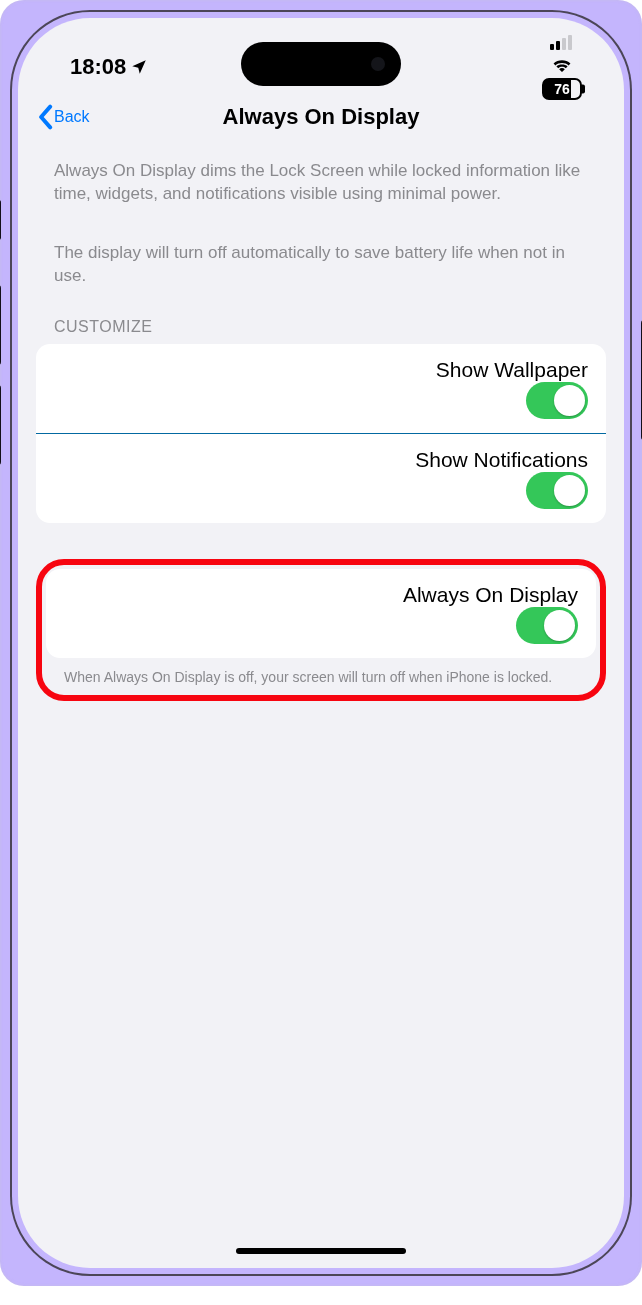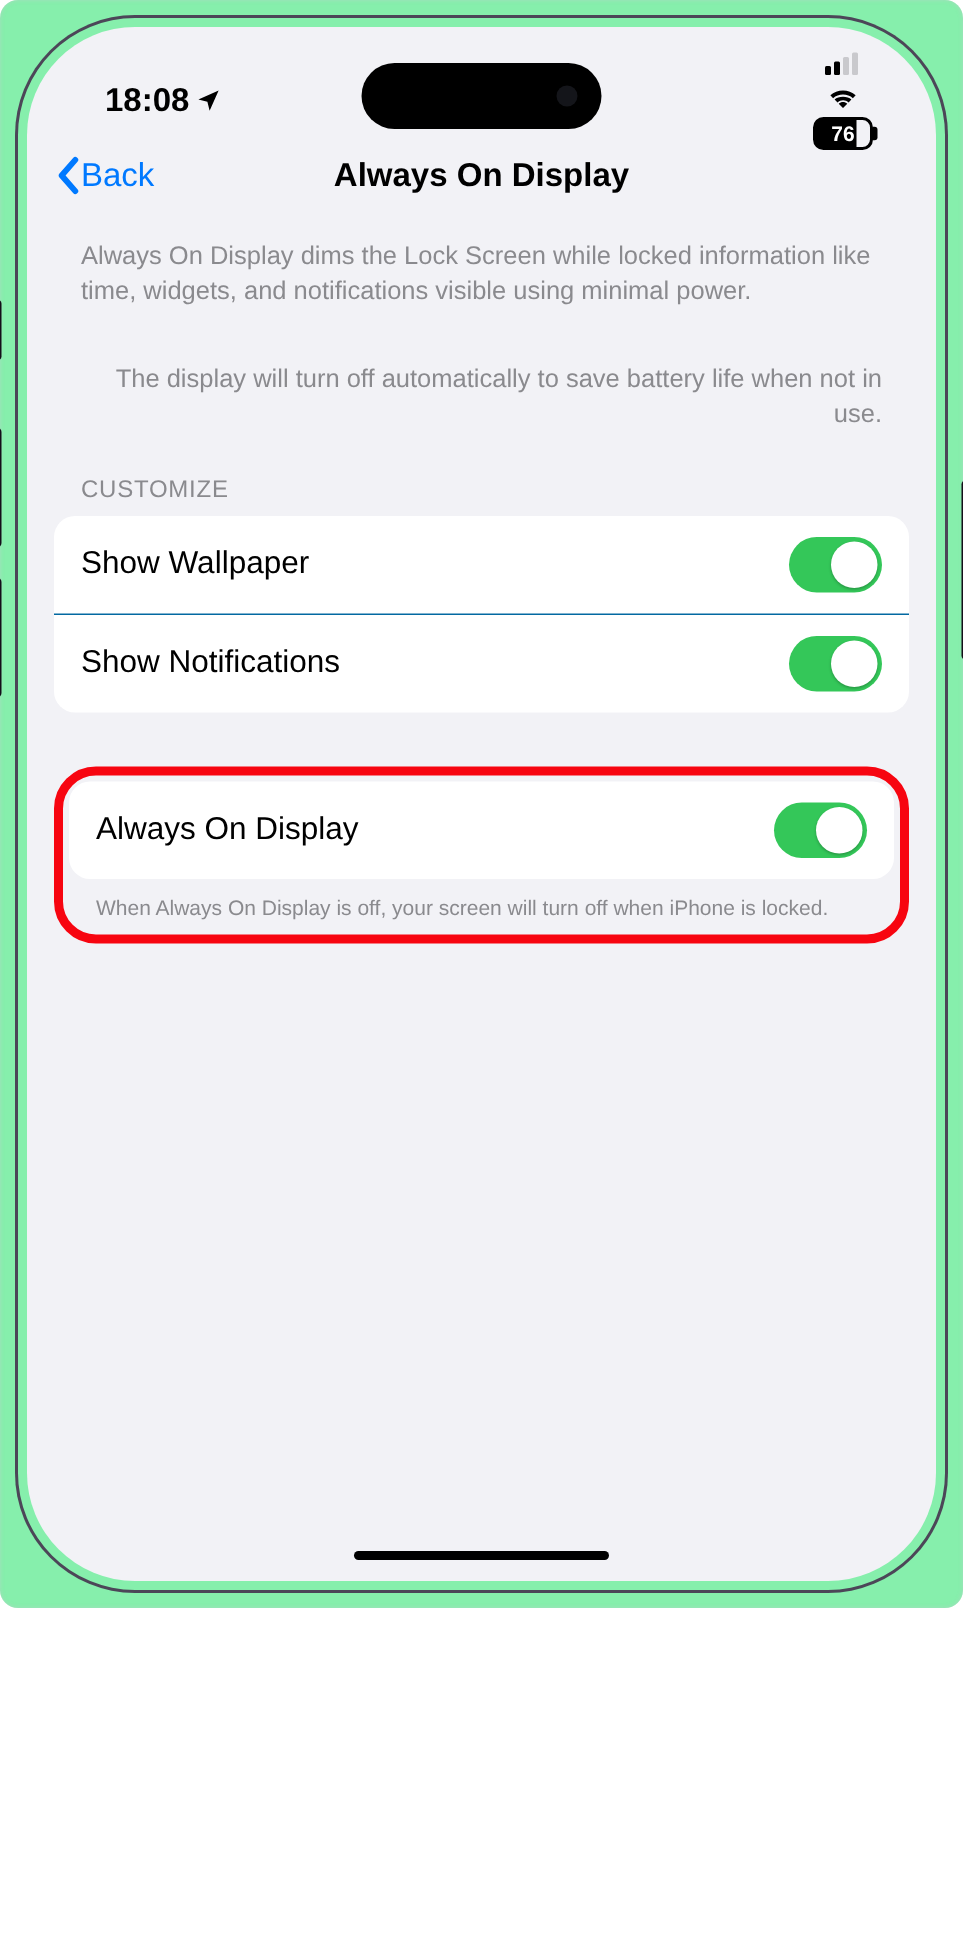--- a/index.html
+++ b/index.html
@@ -4,23 +4,23 @@
 <style>
   * { box-sizing: border-box; margin: 0; padding: 0; }
   body {
     background: #fff;
     font-family: -apple-system, "SF Pro Text", "Helvetica Neue", Helvetica, Arial, sans-serif;
     display: flex;
     justify-content: center;
   }
   .device-frame {
     width: 642px;
-    height: 1072px;
-    background: #86efac;
-    border-radius: 12px;
+    height: 1286px;
+    background: #c4b5fd;
+    border-radius: 24px;
     padding: 18px;
     position: relative;
     box-shadow: inset 0 0 3px rgba(200,200,210,.5);
   }
   .device-frame::before {
     content: "";
     position: absolute;
     inset: 10px;
     border-radius: 80px;
     box-shadow: inset 0 0 0 2px #4c4658;
@@ -107,21 +107,21 @@
   
   .nav-bar {
     display:flex;
     align-items:center;
     padding: 14px 18px 16px;
     position:relative;
   }
   .back-btn {
     display:flex; align-items:center;
     color:#0079ff;
-    font-size:22px;
+    font-size:16px;
     font-weight:400;
     gap:0px;
   }
   .back-btn svg { display:block; }
   .nav-title {
     position:absolute;
     left:0; right:0;
     text-align:center;
     font-size:22px;
     font-weight:600;
@@ -131,40 +131,41 @@
 
   .content {
     padding: 0 18px;
   }
   .desc {
     color:#8a8a8e;
     font-size:17px;
     line-height:1.35;
     padding: 14px 18px 0;
   }
-  .desc + .desc { margin-top: 22px; text-align: right; }
+  .desc + .desc { margin-top: 22px; }
   .section-header {
     color:#8a8a8e;
     font-size:16px;
     letter-spacing:.5px;
     padding: 30px 18px 8px;
   }
 
   .group {
     background:#fff;
     border-radius:14px;
     overflow:hidden;
   }
   .row {
     display:flex;
-    align-items:center;
+    align-items:flex-end;
     justify-content:space-between;
     padding:14px 18px;
     font-size:21px;
     color:#000;
+    flex-direction:column;
   }
   .row + .row { border-top:1px solid #0369a1; }
 
   .switch {
     width:62px; height:37px;
     background:#34c759;
     border-radius:20px;
     position:relative;
     flex-shrink:0;
   }

